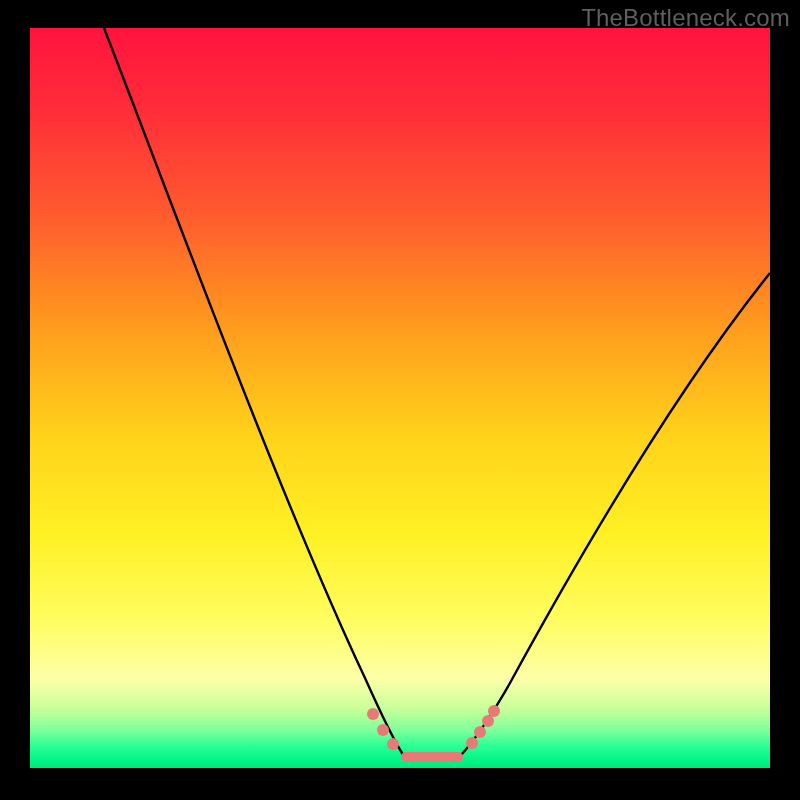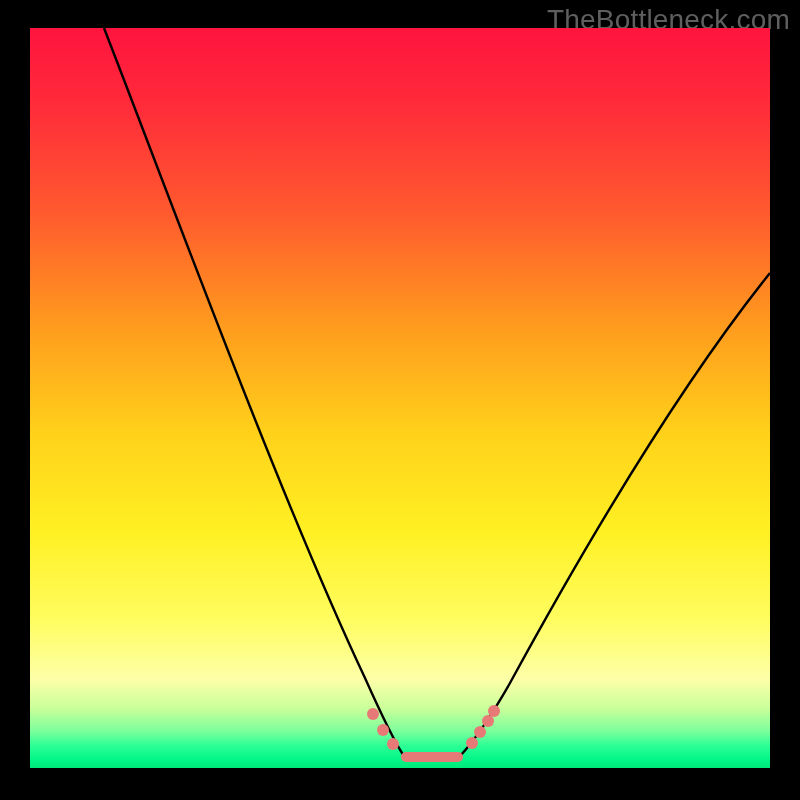--- a/index.html
+++ b/index.html
@@ -39,21 +39,21 @@
       #2bff95 97%,
       #00f587 99%,
       #00e87a 100%
     );
   }
   .watermark {
     position: absolute;
     top: 4px;
     right: 10px;
     color: #5f5f5f;
-    font-size: 28px;
+    font-size: 24px;
     font-weight: 500;
     letter-spacing: 0.2px;
     user-select: none;
   }
   svg.curve {
     position: absolute;
     left: 0; top: 0;
     width: 740px; height: 740px;
     overflow: visible;
   }

